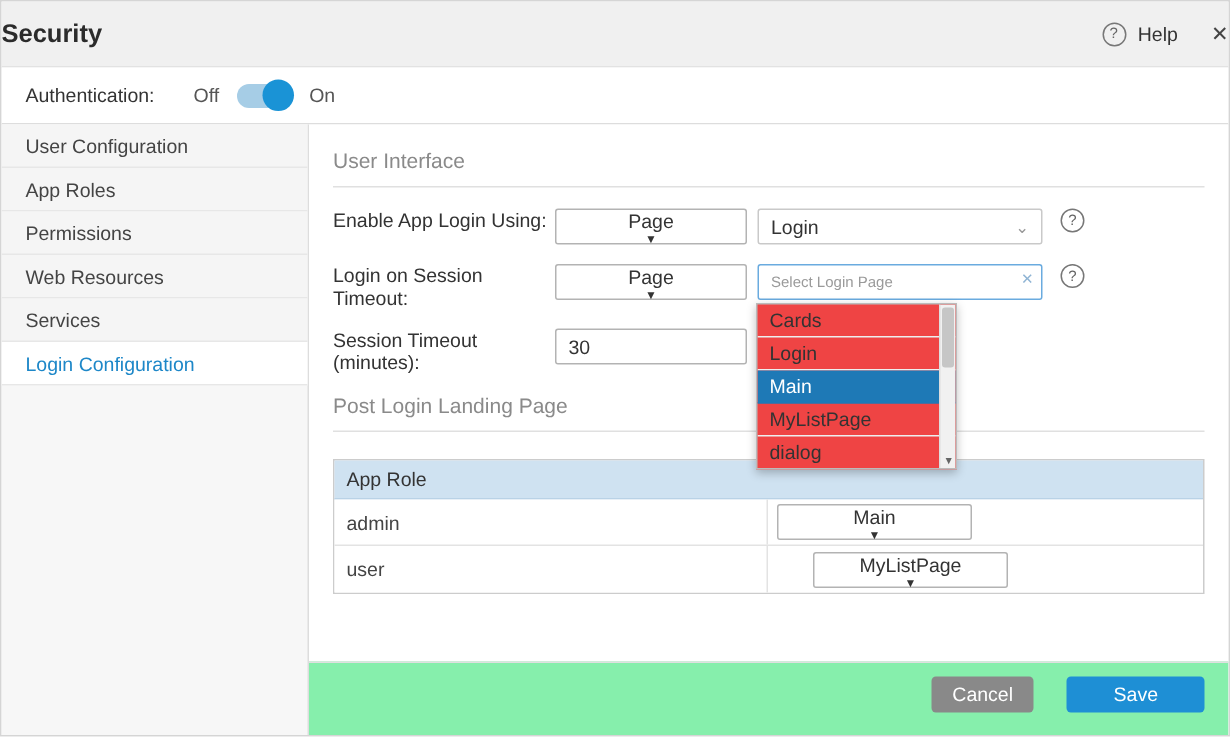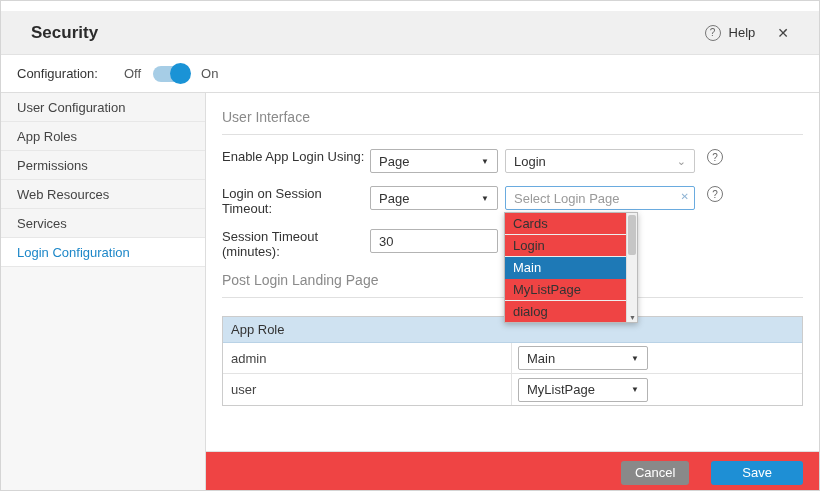--- a/index.html
+++ b/index.html
@@ -1,21 +1,21 @@
 <!DOCTYPE html>
 <html><head>
 <meta charset="utf-8">
 <style>
   * { margin: 0; padding: 0; box-sizing: border-box; }
   html, body { background: #e9e9e9; }
   body { font-family: "Liberation Sans", "DejaVu Sans", sans-serif; font-size: 13px; color: #333; }
   .app { position: relative; width: 820px; height: 491px; background: #fff; overflow: hidden; border: 1px solid #d5d5d5; }
 
   
-  .hdr { height: 44px; background: #f0f0f0; display: flex; align-items: center; padding: 0 30px; border-bottom: 1px solid #e2e2e2; margin-top: 10px; }
+  .hdr { height: 44px; background: #f0f0f0; display: flex; align-items: center; padding: 0 0; border-bottom: 1px solid #e2e2e2; }
   .hdr-title { font-size: 17px; font-weight: bold; color: #2b2b2b; }
   .hdr-right { margin-left: auto; display: flex; align-items: center; gap: 8px; }
   .qmark { display: inline-flex; width: 16px; height: 16px; border: 1px solid #777; border-radius: 50%; align-items: center; justify-content: center; font-size: 10px; color: #666; }
   .hdr-help-text { color: #333; margin-right: 14px; }
   .hdr-close { font-size: 14px; color: #444; cursor: pointer; }
 
   
   .authbar { height: 38px; background: #fff; display: flex; align-items: center; padding: 0 16px; border-bottom: 1px solid #ddd; }
   .auth-label { color: #333; margin-right: 26px; }
   .tog-off, .tog-on { color: #555; }
@@ -26,70 +26,70 @@
   .bodywrap { display: flex; height: 408px; }
   .sidebar { width: 205px; background: #f7f7f7; border-right: 1px solid #ddd; }
   .side-item { height: 29px; line-height: 29px; padding-left: 16px; color: #444; border-bottom: 1px solid #e7e7e7; cursor: pointer; background: #f5f5f5; }
   .side-item.selected { background: #fff; color: #1d87c8; }
 
   .main { flex: 1; position: relative; background: #fff; }
   .section-h { font-size: 14px; color: #8a8a8a; margin: 16px 16px 0 16px; padding-bottom: 9px; border-bottom: 1px solid #e0e0e0; }
   .form { margin: 14px 16px 0 16px; }
   .frow { display: flex; margin-bottom: 13px; }
   .flabel { width: 148px; color: #333; }
-  .selbox { width: 128px; height: 24px; border: 1px solid #b3b3b3; border-radius: 2px; background: #fff; display: flex; align-items: center; justify-content: space-between; padding: 0 8px; margin-right: 7px; cursor: pointer; }
+  .selbox { width: 128px; height: 24px; border: 1px solid #b3b3b3; border-radius: 2px; background: #fff; display: flex; align-items: center; justify-content: space-between; padding: 0 8px; margin-right: 7px; cursor: pointer; flex-direction: column; }
   .selbox .caret { font-size: 8px; color: #333; }
   .combo { width: 190px; height: 24px; border: 1px solid #c9c9c9; border-radius: 2px; display: flex; align-items: center; justify-content: space-between; padding: 0 8px; cursor: pointer; }
   .combo .chev { color: #999; font-size: 11px; }
   .search-wrap { position: relative; width: 190px; }
-  .search-inp { width: 190px; height: 24px; border: 1px solid #6aabdf; border-radius: 2px; padding: 0 20px 0 8px; font-family: inherit; font-size: 13px; color: #333; outline: none; }
+  .search-inp { width: 190px; height: 24px; border: 1px solid #6aabdf; border-radius: 2px; padding: 0 20px 0 8px; font-family: inherit; font-size: 10px; color: #333; outline: none; }
   .search-inp::placeholder { color: #9a9a9a; }
   .clear-x { position: absolute; right: 6px; top: 5px; font-size: 10px; color: #8fb4d4; cursor: pointer; }
   .txtinp { width: 128px; height: 24px; border: 1px solid #b3b3b3; border-radius: 2px; padding: 0 8px; font-family: inherit; font-size: 13px; color: #333; }
   .help-q { margin-left: 12px; cursor: pointer; }
 
   
   .ddpanel { position: absolute; left: 298px; top: 119px; width: 134px; height: 111px; background: #ef4444; border: 1px solid #bbb; box-shadow: 0 2px 6px rgba(0,0,0,.25); z-index: 20; overflow: hidden; }
   .dditem { height: 22px; line-height: 22px; padding: 0 8px; border-bottom: 1px solid #eee; color: #333; cursor: pointer; white-space: nowrap; }
   .dditem.selected { background: #1e79b6; color: #fff; border-bottom-color: #1e79b6; }
   .dd-scroll { position: absolute; right: 0; top: 0; bottom: 0; width: 11px; background: #f1f1f1; border-left: 1px solid #ddd; }
   .dd-thumb { position: absolute; left: 1px; top: 2px; width: 8px; height: 40px; background: #c6c6c6; border-radius: 2px; }
   .dd-arrow { position: absolute; left: 2px; bottom: 1px; font-size: 7px; color: #666; }
 
   
   .tbl { margin: 18px 16px 0 16px; border: 1px solid #ccc; }
   .tbl-hrow { background: #cfe2f1; height: 26px; line-height: 26px; padding-left: 8px; border-bottom: 1px solid #b9d2e6; color: #333; }
   .tbl-row { display: flex; height: 31px; align-items: center; border-bottom: 1px solid #e3e3e3; background: #fff; }
-  .tbl-row:last-child { border-bottom: none; }
+  .tbl-row:last-child { border-bottom: none; gap: 24px; }
   .cell-role { width: 289px; padding-left: 8px; color: #444; align-self: stretch; display: flex; align-items: center; border-right: 1px solid #e3e3e3; }
   .cell-page { padding-left: 6px; }
   .cell-page .selbox { width: 130px; margin-right: 0; }
 
   
-  .footer { position: absolute; left: 0; right: 0; bottom: 0; height: 50px; border-top: 1px solid #e0e0e0; background: #ef4444; display: flex; align-items: center; justify-content: flex-end; padding: 0 16px 8px 0; gap: 22px; }
+  .footer { position: absolute; left: 0; right: 0; bottom: 0; height: 50px; border-top: 1px solid #e0e0e0; background: #86efac; display: flex; align-items: center; justify-content: flex-end; padding: 0 16px 8px 0; gap: 22px; }
   .btn { height: 24px; border: none; border-radius: 3px; color: #fff; font-family: inherit; font-size: 13px; cursor: pointer; }
   .btn-cancel { background: #898989; padding: 0 14px; }
   .btn-save { background: #1e8fd5; padding: 0 31px; }
 </style>
 </head>
 <body>
 
 <div class="app">
 
   <div class="hdr">
     <div class="hdr-title">Security</div>
     <div class="hdr-right">
       <span class="qmark">?</span>
       <span class="hdr-help-text">Help</span>
       <span class="hdr-close">✕</span>
     </div>
   </div>
 
   <div class="authbar">
-    <span class="auth-label">Configuration:</span>
+    <span class="auth-label">Authentication:</span>
     <span class="tog-off">Off</span>
     <span class="toggle">
         <span class="knob"></span>
       </span>
     <span class="tog-on">On</span>
   </div>
 
   <div class="bodywrap">
 
     <div class="sidebar">

